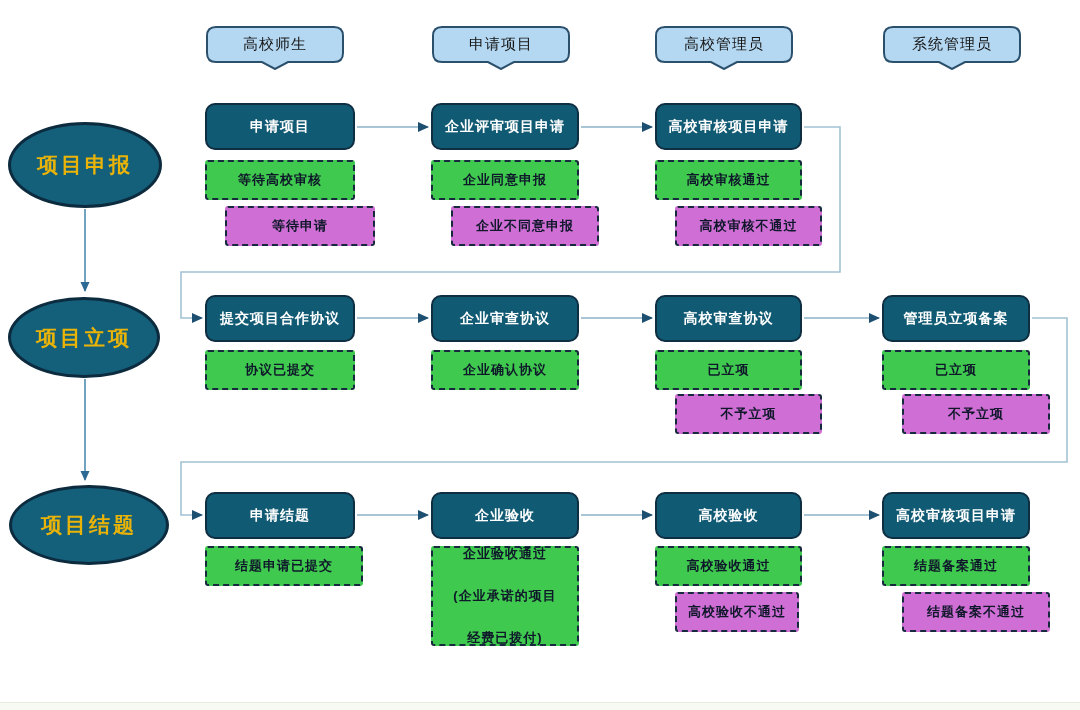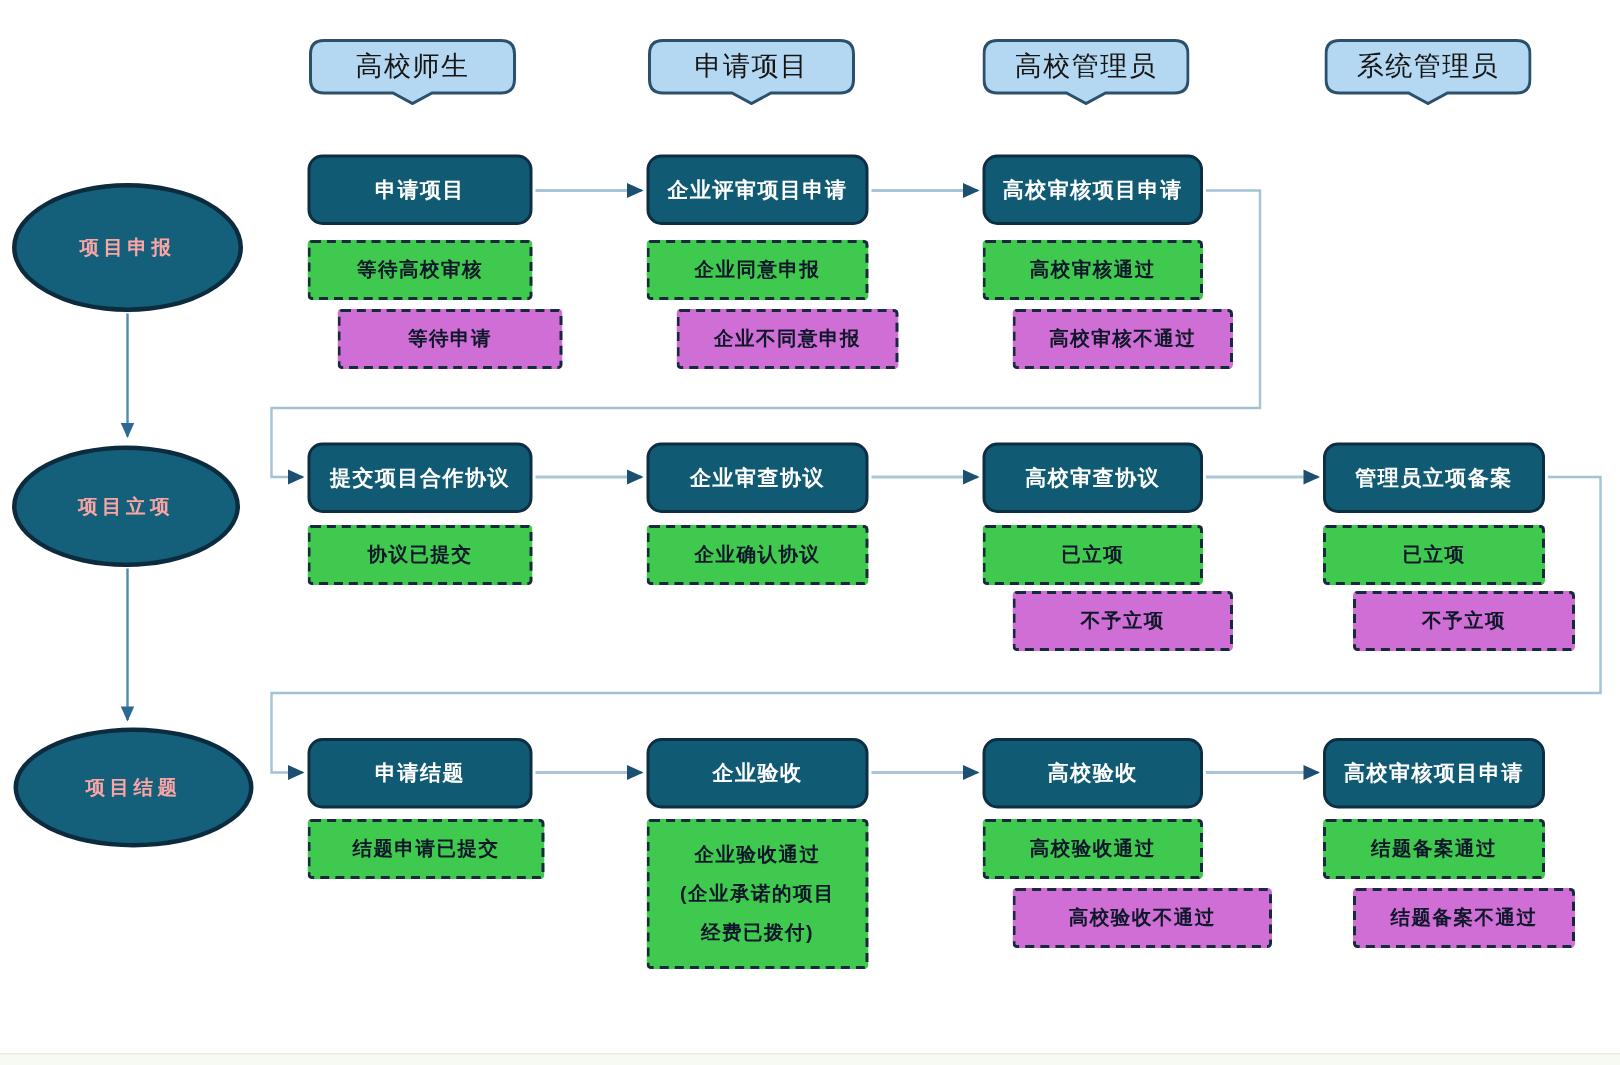--- a/index.html
+++ b/index.html
@@ -6,39 +6,39 @@
   body{font-family:"Liberation Sans","DejaVu Sans",sans-serif;}
   #canvas{position:relative;width:1080px;height:710px;background:#ffffff;overflow:hidden;}
 
   
   #connectors{position:absolute;left:0;top:0;width:1080px;height:710px;pointer-events:none;}
 
   
   .lane-header{position:absolute;top:26px;width:138px;height:44px;}
   .lane-header svg{position:absolute;left:0;top:0;}
   .lane-header .lbl{position:absolute;left:0;right:0;top:0;bottom:8px;display:flex;align-items:center;justify-content:center;
-    font-size:18px;color:#151515;letter-spacing:1px;}
+    font-size:15px;color:#151515;letter-spacing:1px;}
 
   
   .phase{position:absolute;background:#14607a;border:3px solid #0c2b3e;border-radius:50%;
-    color:#fca5a5;font-weight:bold;font-size:13px;letter-spacing:3px;
+    color:#eab308;font-weight:bold;font-size:21px;letter-spacing:3px;
     display:flex;align-items:center;justify-content:center;box-sizing:border-box;}
 
   
   .action{position:absolute;height:47px;background:#115a73;border:2.5px solid #0e2e42;border-radius:10px;
     color:#ffffff;font-weight:bold;font-size:14px;letter-spacing:1px;
     display:flex;align-items:center;justify-content:center;box-sizing:border-box;text-align:center;}
 
   
   .status{position:absolute;height:40px;border:2px dashed #17293d;border-radius:3px;
     color:#0f172a;font-size:13px;letter-spacing:1px;
     display:flex;align-items:center;justify-content:center;box-sizing:border-box;text-align:center;font-weight:bold;}
   .status.green{background:#3fc94e;}
   .status.pink{background:#cf6ed4;margin-left:20px;}
-  .status.tall{height:100px;flex-direction:column;justify-content:center;gap:8px;}
+  .status.tall{height:100px;flex-direction:column;justify-content:center;gap:24px;}
 
   
   .footer-strip{position:absolute;left:0;right:0;bottom:0;height:7px;background:#f7f9f3;border-top:1px solid #e7ebe0;}
 </style>
 </head>
 <body>
 
 <div id="canvas">
 
   <svg id="connectors" width="1080" height="710" viewBox="0 0 1080 710">
@@ -130,20 +130,20 @@
 
   <div class="action" style="left:431px;top:492px;width:148px">企业验收</div>
   <div class="status green tall" style="left:431px;top:546px;width:148px">
     <span>企业验收通过</span>
     <span>(企业承诺的项目</span>
     <span>经费已拨付)</span>
   </div>
 
   <div class="action" style="left:655px;top:492px;width:147px">高校验收</div>
   <div class="status green" style="left:655px;top:546px;width:147px">高校验收通过</div>
-  <div class="status pink" style="left:655px;top:592px;width:173px">高校验收不通过</div>
+  <div class="status pink" style="left:655px;top:592px;width:124px">高校验收不通过</div>
 
   <div class="action" style="left:882px;top:492px;width:148px">高校审核项目申请</div>
   <div class="status green" style="left:882px;top:546px;width:148px">结题备案通过</div>
   <div class="status pink" style="left:882px;top:592px;width:148px">结题备案不通过</div>
 
   <div class="footer-strip"></div>
 </div>
 
 </body></html>

